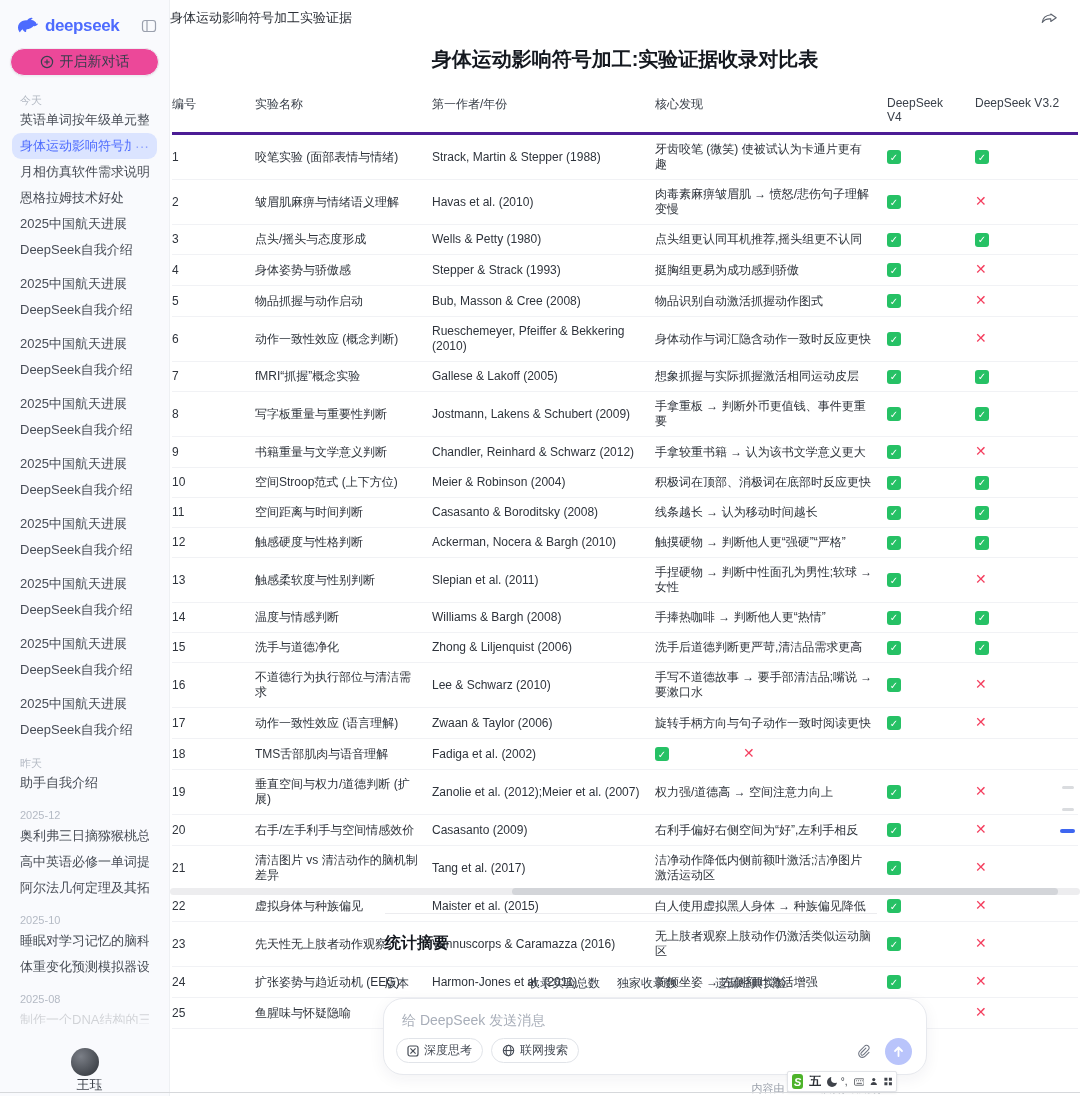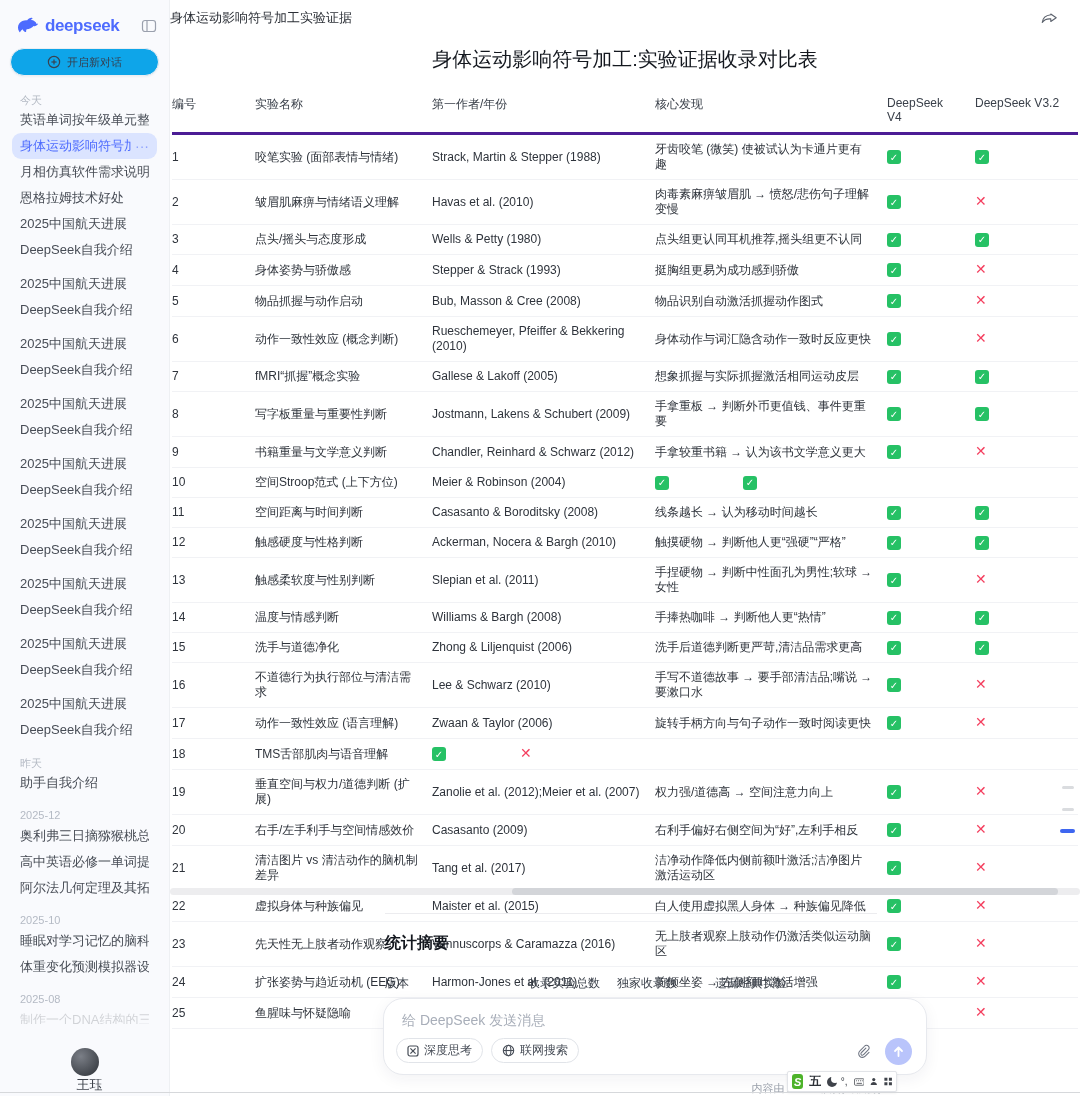--- a/index.html
+++ b/index.html
@@ -6,41 +6,41 @@
   html,body { background:#fff; }
   body { font-family:"Liberation Sans","DejaVu Sans",sans-serif; width:1080px; height:1096px; overflow:hidden; }
   .app { position:relative; width:1080px; height:1096px; background:#fff; overflow:hidden; }
 
   
   .sidebar { position:absolute; left:0; top:0; width:170px; height:1096px; background:#f9fafd; border-right:1px solid #eef0f3; overflow:hidden; }
   .logo-row { display:flex; align-items:center; padding:16px 12px 0 16px; }
   .logo-mark { width:24px; height:18px; flex:0 0 auto; }
   .logo-text { font-size:17px; font-weight:700; color:#4d6bfe; letter-spacing:-0.4px; margin-left:5px; flex:1; }
   .collapse-btn { width:16px; height:16px; flex:0 0 auto; cursor:pointer; }
-  .new-chat { margin:12px 10px 0 10px; height:28px; background:#0ea5e9; border:1px solid #eceef2; border-radius:14px; box-shadow:0 1px 2px rgba(20,30,60,.05); display:flex; align-items:center; justify-content:center; gap:6px; font-size:11px; color:#363d4c; cursor:pointer; }
+  .new-chat { margin:12px 10px 0 10px; height:28px; background:#ec4899; border:1px solid #eceef2; border-radius:14px; box-shadow:0 1px 2px rgba(20,30,60,.05); display:flex; align-items:center; justify-content:center; gap:6px; font-size:14px; color:#363d4c; cursor:pointer; }
   .hist-list { margin-top:4px; height:944px; overflow:hidden; padding:0 12px; }
   .group { margin-top:8px; }
   .group-label { font-size:11px; color:#b4bac4; padding:5px 8px 3px 8px; height:19px; }
   .hist-item { height:26px; line-height:26px; padding:0 8px; font-size:13px; color:#474c55; white-space:nowrap; overflow:hidden; border-radius:9px; display:flex; align-items:center; cursor:pointer; }
   .hist-text { overflow:hidden; white-space:nowrap; flex:1; }
   .hist-item.active { background:#dbe4ff; color:#4d6bfe; }
   .hist-item.active .dots { color:#8fa2ff; font-size:14px; margin-left:4px; }
   .hist-item.faded { opacity:.22; }
   .user-bar { position:absolute; left:0; bottom:4px; width:100%; height:44px; background:#f9fafd; display:flex; align-items:center; padding:0 14px;flex-direction:column; }
   .avatar { width:28px; height:28px; border-radius:50%; background:radial-gradient(circle at 35% 30%, #7b7f87, #2c3036); flex:0 0 auto; }
   .user-name { font-size:13px; color:#3d424b; margin-left:10px; flex:1; }
   .user-menu { color:#a0a5ae; font-size:14px; letter-spacing:2px; cursor:pointer; }
 
   
   .topbar { position:absolute; left:170px; top:0; width:910px; height:36px; background:#fff; }
   .topbar-title { position:absolute; left:0; right:0; top:0; height:36px; line-height:36px; text-align:left; font-size:13px; color:#2b2f36; }
   .share-btn { position:absolute; right:22px; top:9px; width:18px; height:18px; cursor:pointer; }
 
   
-  .heading { position:absolute; left:170px; width:910px; top:46px; text-align:center; font-size:20px; font-weight:400; color:#14181f; }
+  .heading { position:absolute; left:170px; width:910px; top:46px; text-align:center; font-size:20px; font-weight:700; color:#14181f; }
 
   .dtable { position:absolute; left:172px; top:88px; width:906px; font-size:12px; color:#2e333b; }
   .thead { display:flex; border-bottom:3px solid #4c1d95; }
   .thead .cell { padding:8px 14px 8px 0; font-weight:500; color:#3a404a; }
   .trow { display:flex; align-items:center; border-bottom:1px solid #f1f2f5; }
   .trow .cell { padding:7px 14px 7px 0; line-height:15px; }
   .c0 { width:83px; } .c1 { width:177px; } .c2 { width:223px; } .c3 { width:232px; } .c4 { width:88px; } .c5 { width:103px; }
   .mark { padding:7px 0; }
   .ck { display:inline-flex; width:14px; height:14px; border-radius:3px; background:#26c165; color:#fff; font-size:10px; font-weight:700; align-items:center; justify-content:center; }
   .xk { color:#f43f5f; font-weight:800; font-size:14px; line-height:14px; }
@@ -324,20 +324,21 @@
           <div class="cell c1">书籍重量与文学意义判断</div>
           <div class="cell c2">Chandler, Reinhard &amp; Schwarz (2012)</div>
           <div class="cell c3">手拿较重书籍 → 认为该书文学意义更大</div>
           <div class="cell mark c4"><span class="ck">✓</span></div>
           <div class="cell mark c5"><span class="xk">✕</span></div>
         </div>
         <div class="trow">
           <div class="cell c0">10</div>
           <div class="cell c1">空间Stroop范式 (上下方位)</div>
           <div class="cell c2">Meier &amp; Robinson (2004)</div>
+          <div class="cell c3">积极词在顶部、消极词在底部时反应更快</div>
           <div class="cell mark c4"><span class="ck">✓</span></div>
           <div class="cell mark c5"><span class="ck">✓</span></div>
         </div>
         <div class="trow">
           <div class="cell c0">11</div>
           <div class="cell c1">空间距离与时间判断</div>
           <div class="cell c2">Casasanto &amp; Boroditsky (2008)</div>
           <div class="cell c3">线条越长 → 认为移动时间越长</div>
           <div class="cell mark c4"><span class="ck">✓</span></div>
           <div class="cell mark c5"><span class="ck">✓</span></div>
@@ -386,20 +387,21 @@
           <div class="cell c0">17</div>
           <div class="cell c1">动作一致性效应 (语言理解)</div>
           <div class="cell c2">Zwaan &amp; Taylor (2006)</div>
           <div class="cell c3">旋转手柄方向与句子动作一致时阅读更快</div>
           <div class="cell mark c4"><span class="ck">✓</span></div>
           <div class="cell mark c5"><span class="xk">✕</span></div>
         </div>
         <div class="trow">
           <div class="cell c0">18</div>
           <div class="cell c1">TMS舌部肌肉与语音理解</div>
+          <div class="cell c2">Fadiga et al. (2002)</div>
           <div class="cell mark c4"><span class="ck">✓</span></div>
           <div class="cell mark c5"><span class="xk">✕</span></div>
         </div>
         <div class="trow">
           <div class="cell c0">19</div>
           <div class="cell c1">垂直空间与权力/道德判断 (扩展)</div>
           <div class="cell c2">Zanolie et al. (2012);Meier et al. (2007)</div>
           <div class="cell c3">权力强/道德高 → 空间注意力向上</div>
           <div class="cell mark c4"><span class="ck">✓</span></div>
           <div class="cell mark c5"><span class="xk">✕</span></div>

